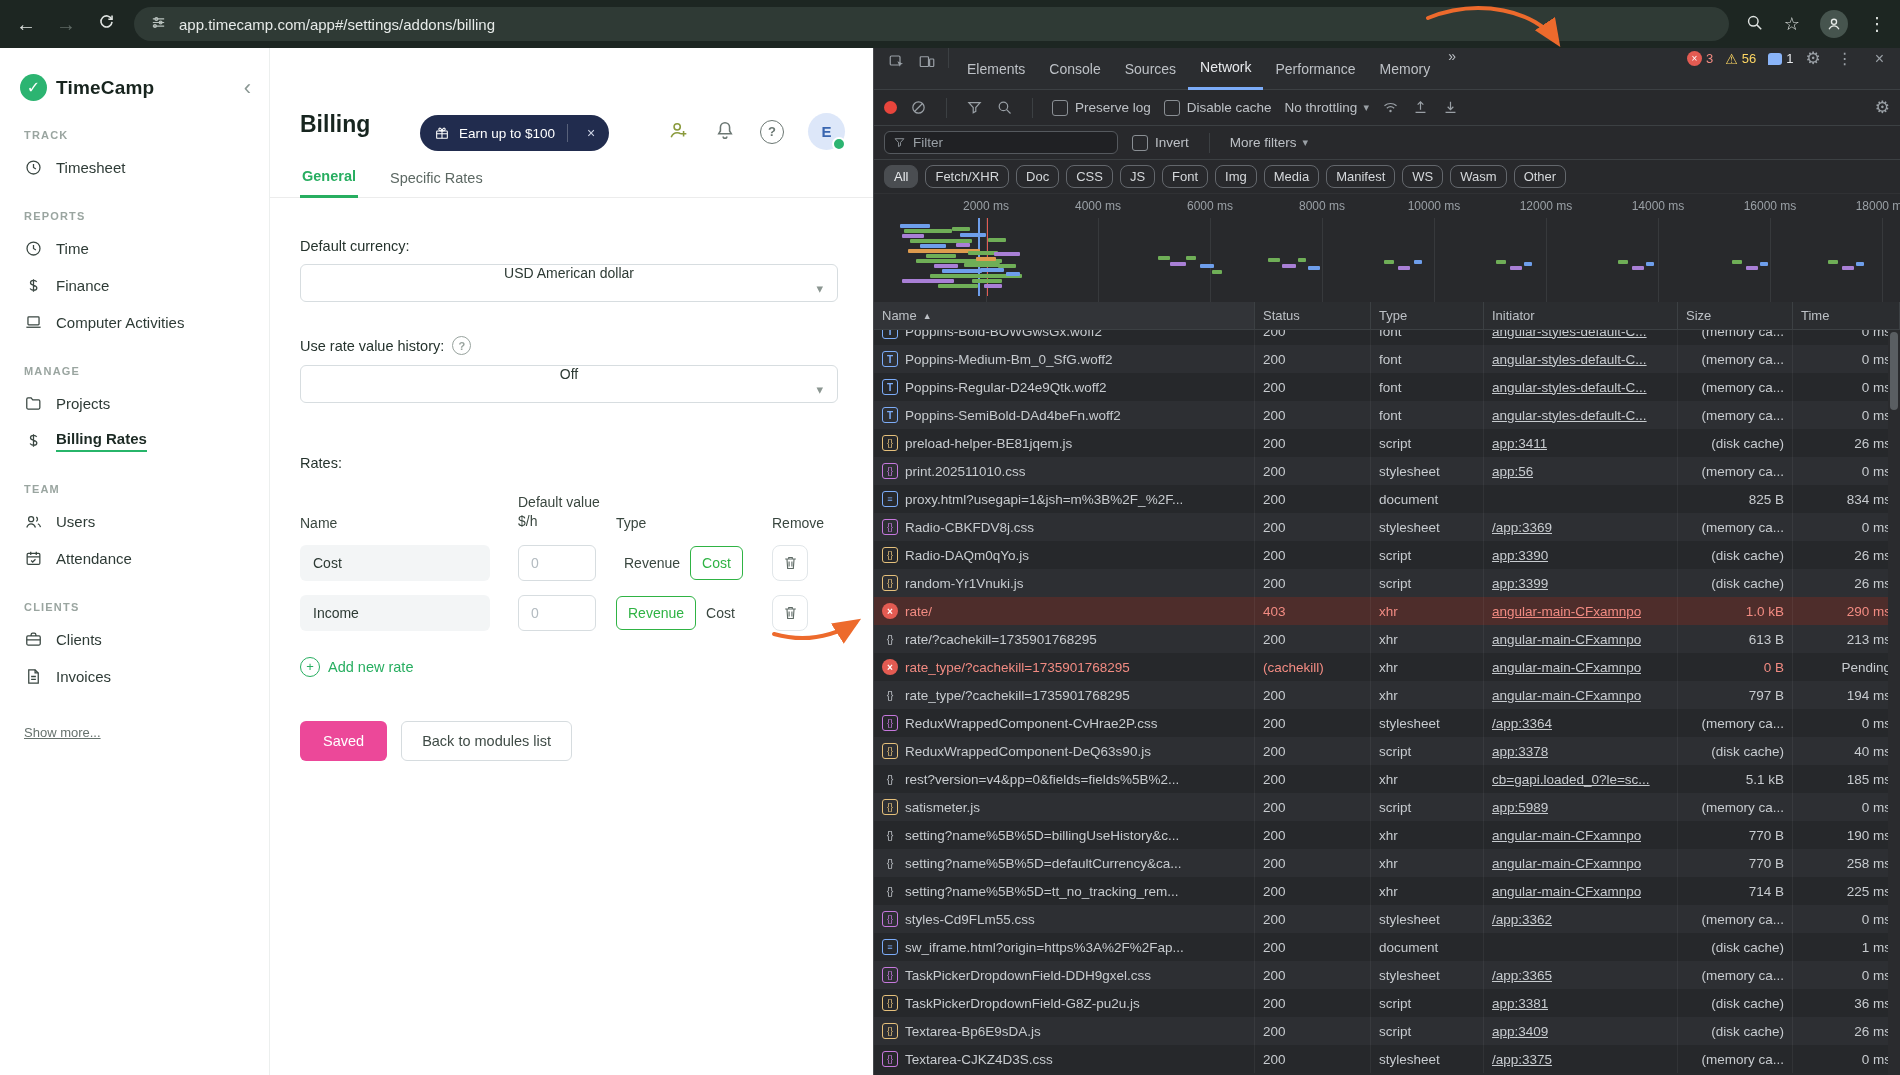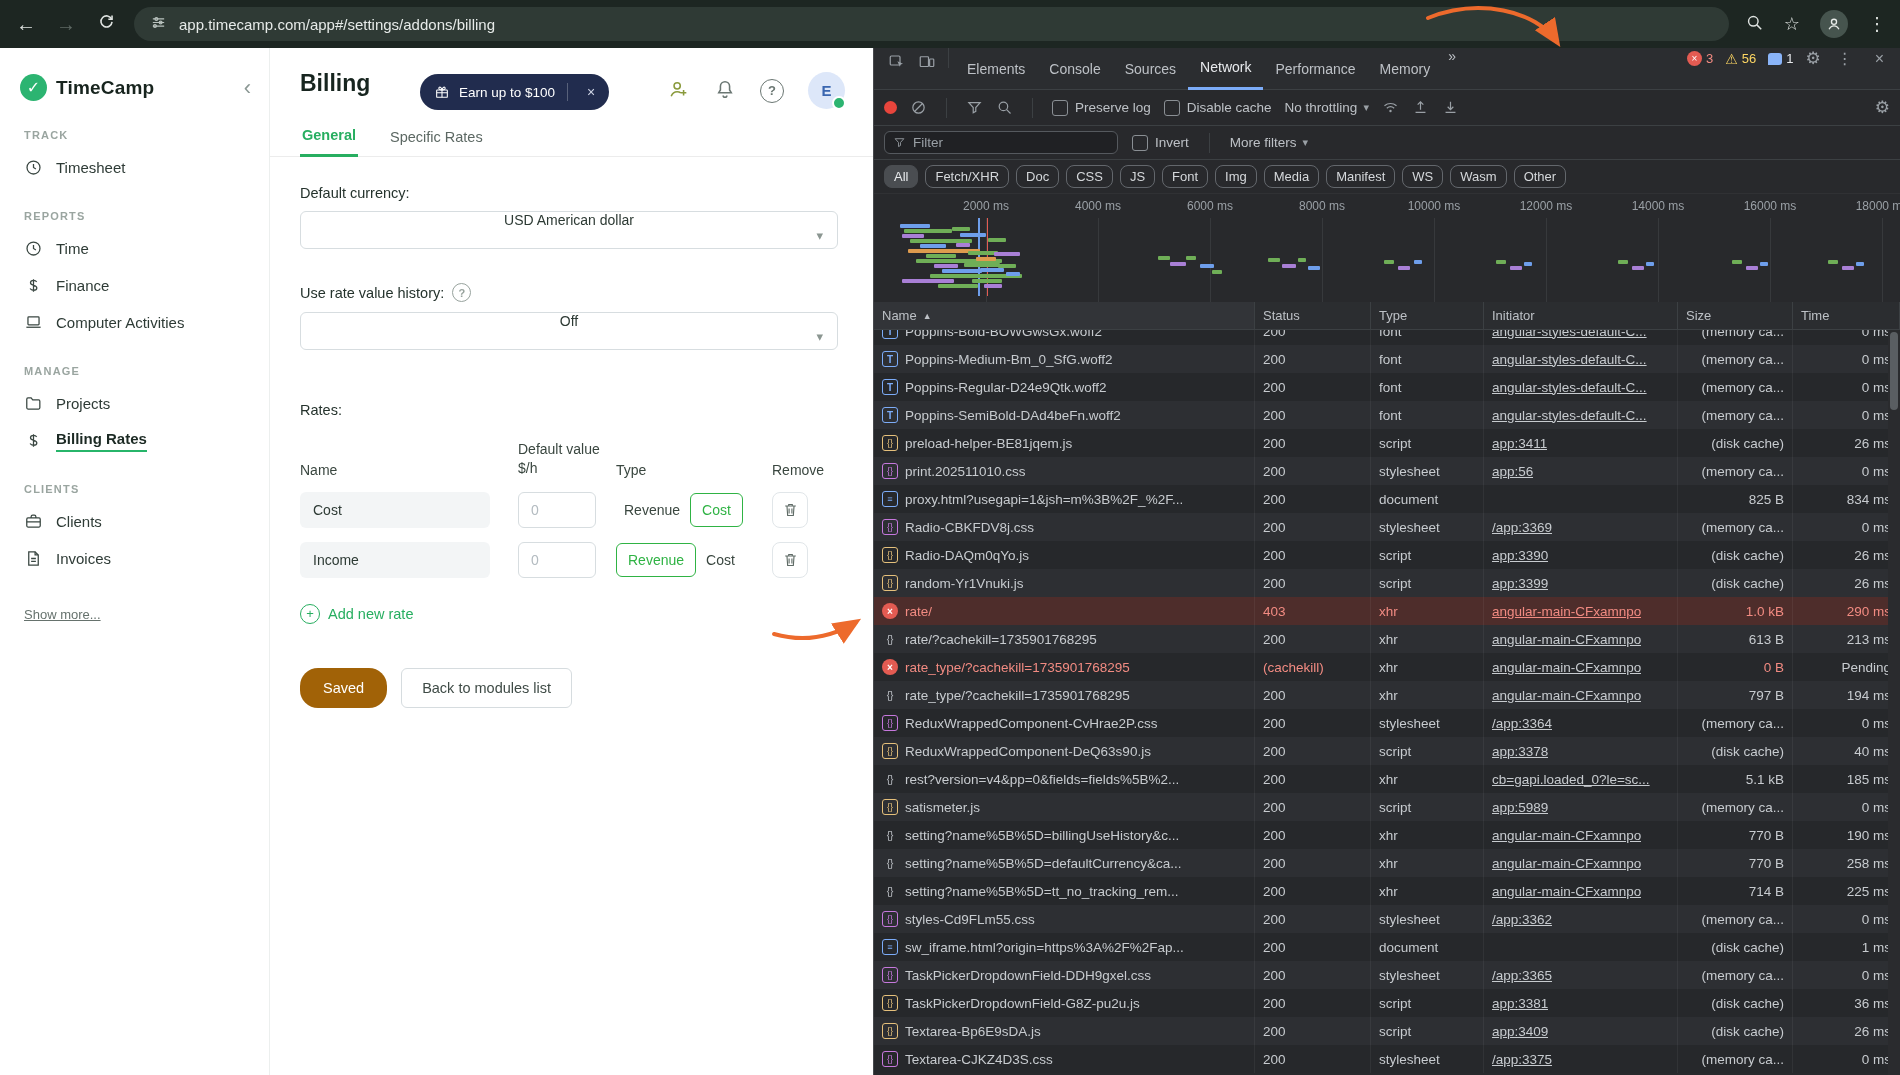--- a/index.html
+++ b/index.html
@@ -26,59 +26,59 @@
   .collapse{margin-left:auto;color:#8b9894;font-size:22px;line-height:1;cursor:pointer;}
   .side-sec{margin-top:24px;}
   .sec-label{padding:0 24px 8px;font-size:11px;font-weight:700;letter-spacing:1.2px;color:#9aa5a0;}
   .side-item{height:37px;display:flex;align-items:center;gap:13px;padding:0 24px;font-size:15px;color:#2e3b36;cursor:pointer;}
   .side-item .s-ic{width:19px;height:19px;flex:none;display:flex;}
   .side-item .s-ic svg{width:19px;height:19px;stroke:#3a4742;fill:none;stroke-width:1.6;}
   .side-item.active .s-lbl{font-weight:700;color:#1c2a24;border-bottom:2px solid #27b56a;padding-bottom:3px;}
   .show-more{margin:30px 24px;font-size:13px;color:#66726d;text-decoration:underline;cursor:pointer;}
   
   .main{position:absolute;left:270px;top:48px;bottom:0;width:603px;background:#fff;}
-  .m-head{position:relative;height:66px;}
+  .m-head{position:relative;height:66px;margin-top:41px;}
   .m-title{position:absolute;left:30px;top:22px;font-size:23px;font-weight:700;color:#17251f;}
   .promo{position:absolute;left:150px;top:26px;height:36px;background:#212c4e;border-radius:18px;color:#fff;display:flex;align-items:center;padding:0 4px 0 14px;gap:9px;font-size:13.5px;}
   .promo svg{width:16px;height:16px;stroke:#fff;fill:none;stroke-width:1.6;}
   .promo .pdiv{width:1px;height:18px;background:rgba(255,255,255,.25);margin-left:3px;}
   .promo .px{width:28px;text-align:center;font-size:14px;color:#cfd5e6;cursor:pointer;}
   .head-icons{position:absolute;right:28px;top:24px;display:flex;align-items:center;gap:24px;}
   .head-icons .hic svg{width:22px;height:22px;fill:none;stroke-width:1.7;}
   .hic.invite svg{stroke:#8a9a3c;}
   .hic.bell svg{stroke:#6b7773;}
   .help-circ{width:22px;height:22px;border:1.7px solid #6b7773;border-radius:50%;color:#6b7773;font-size:13px;font-weight:700;display:flex;align-items:center;justify-content:center;}
   .avatar{position:relative;width:37px;height:37px;border-radius:50%;background:#dde7f9;color:#3a66b0;font-weight:700;font-size:15px;display:flex;align-items:center;justify-content:center;}
   .avatar::after{content:"";position:absolute;right:-1px;bottom:-1px;width:10px;height:10px;border-radius:50%;background:#2cb471;border:2px solid #fff;}
   .tabs{display:flex;gap:30px;padding-left:30px;border-bottom:1px solid #ececec;height:42px;align-items:flex-end;}
   .tab{padding:0 2px 11px;font-size:14.5px;color:#5c6863;cursor:pointer;}
   .tab.active{color:#27ae60;font-weight:700;border-bottom:3px solid #27ae60;margin-bottom:-1px;}
   .form{padding:28px 0 0 30px;}
   .f-label{font-size:14.5px;color:#25332d;margin:14px 0 10px;display:flex;align-items:center;gap:8px;}
-  .f-label:first-child{margin-top:0;text-align:right;}
+  .f-label:first-child{margin-top:12px;text-align:right;}
   .mini-help{width:17px;height:17px;border:1.5px solid #98a39e;border-radius:50%;color:#98a39e;font-size:11px;font-weight:700;display:inline-flex;align-items:center;justify-content:center;}
   .select{width:538px;height:38px;border:1px solid #d7dde0;border-radius:6px;display:flex;align-items:center;padding:0 14px;font-size:14px;color:#2d3a34;box-sizing:border-box;cursor:pointer;background:#fff;flex-direction:column;}
   .select .chev{margin-left:auto;color:#8b9691;font-size:13px;}
   .sel2-gap{margin-top:34px;}
   .rates-label{margin-top:52px;font-size:14.5px;color:#25332d;}
   .rates-head{display:grid;grid-template-columns:218px 98px 156px auto;margin-top:22px;font-size:14px;color:#39463f;align-items:end;}
   .rates-head .h2{width:92px;line-height:1.35;}
   .rate-row{display:grid;grid-template-columns:218px 98px 156px auto;align-items:center;margin-top:14px;}
   .rate-name{width:190px;height:36px;background:#f3f5f6;border-radius:6px;display:flex;align-items:center;padding:0 13px;font-size:14px;color:#2d3a34;box-sizing:border-box;}
   .rate-val{width:78px;height:36px;border:1px solid #d7dde0;border-radius:6px;padding:0 12px;font-size:14px;color:#2d3a34;box-sizing:border-box;font-family:inherit;outline:none;}
   .rate-val::placeholder{color:#b3bbc0;}
   .type-seg{display:flex;align-items:center;gap:2px;}
   .topt{font-size:14px;color:#39463f;padding:8px 8px;cursor:pointer;}
   .topt.sel{color:#2fb344;border:1px solid #2fb344;border-radius:6px;padding:8px 11px;}
   .trash-btn{width:36px;height:36px;border:1px solid #e1e6e9;border-radius:8px;background:#fff;display:flex;align-items:center;justify-content:center;cursor:pointer;}
   .trash-btn svg{width:17px;height:17px;stroke:#5f6b66;fill:none;stroke-width:1.6;}
   .add-rate{margin-top:26px;display:flex;align-items:center;gap:8px;color:#27ae60;font-size:14.5px;cursor:pointer;}
   .add-rate .plus{width:18px;height:18px;border:1.6px solid #27ae60;border-radius:50%;display:flex;align-items:center;justify-content:center;font-size:13px;line-height:1;}
   .btn-row{margin-top:44px;display:flex;gap:14px;}
-  .btn-saved{background:#a16207;color:#fff;border:none;border-radius:18px;padding:11px 23px;font-size:14.5px;font-family:inherit;}
+  .btn-saved{background:#ec4899;color:#fff;border:none;border-radius:6px;padding:11px 23px;font-size:14.5px;font-family:inherit;}
   .btn-back{background:#fff;color:#3f4b46;border:1px solid #d6dcdf;border-radius:6px;padding:11px 20px;font-size:14.5px;font-family:inherit;cursor:pointer;}
   
   .dt{position:absolute;left:873px;top:48px;right:0;bottom:0;background:#28292c;color:#cdd1d4;border-left:1px solid #47494d;box-sizing:border-box;font-size:14px;}
   .dt-tabbar{position:absolute;left:0;top:0;right:0;height:42px;background:#2b2d30;border-bottom:1px solid #3c4043;display:flex;align-items:flex-start;padding:0 8px;box-sizing:border-box;}
   .dt-ic{width:30px;height:28px;display:flex;align-items:center;justify-content:center;color:#9aa0a6;flex:none;cursor:pointer;}
   .dt-ic svg{width:18px;height:18px;stroke:#9aa0a6;fill:none;stroke-width:1.6;}
   .vdiv{width:1px;height:20px;background:#3c4043;margin:0 6px;flex:none;}
   .dt-tab{padding:0 12px;height:42px;line-height:42px;color:#bdc1c6;font-size:14px;cursor:pointer;flex:none;box-sizing:border-box;}
   .dt-tab.active{color:#e8eaed;border-bottom:3px solid #7cacf8;line-height:39px;}
   .dt-more{color:#bdc1c6;font-size:14px;padding:0 6px;cursor:pointer;}
@@ -243,20 +243,41 @@
           <div class="side-item active">
             <span class="s-ic">
               <svg viewBox="0 0 24 24">
                 <path d="M12 4v16M16 7.5c-.8-1.3-2.2-2-4-2-2.2 0-3.8 1.2-3.8 3s1.5 2.6 3.8 3.2c2.5.6 4.2 1.4 4.2 3.3s-1.8 3-4.2 3c-2 0-3.5-.8-4.3-2.2"></path>
               </svg>
             </span>
             <span class="s-lbl">Billing Rates</span>
           </div>
         </div>
         <div class="side-sec">
+          <div class="sec-label">TEAM</div>
+          <div class="side-item">
+            <span class="s-ic">
+              <svg viewBox="0 0 24 24">
+                <circle cx="9" cy="9" r="3.2"></circle>
+                <path d="M3.5 19.5c1.2-3 3.3-4.4 5.5-4.4s4.3 1.4 5.5 4.4M15.5 6.5a3.1 3.1 0 0 1 0 5.4M17.5 14.8c1.6.7 2.8 2.1 3.4 4.3"></path>
+              </svg>
+            </span>
+            <span class="s-lbl">Users</span>
+          </div>
+          <div class="side-item">
+            <span class="s-ic">
+              <svg viewBox="0 0 24 24">
+                <rect x="4" y="5.5" width="16" height="14" rx="1.5"></rect>
+                <path d="M4 10h16M8.5 3.5v4M15.5 3.5v4M9 14.5l2 2 3.5-3.5"></path>
+              </svg>
+            </span>
+            <span class="s-lbl">Attendance</span>
+          </div>
+        </div>
+        <div class="side-sec">
           <div class="sec-label">CLIENTS</div>
           <div class="side-item">
             <span class="s-ic">
               <svg viewBox="0 0 24 24">
                 <rect x="3.5" y="7.5" width="17" height="11.5" rx="1.5"></rect>
                 <path d="M9 7.5V6a2 2 0 0 1 2-2h2a2 2 0 0 1 2 2v1.5M3.5 12.5h17"></path>
               </svg>
             </span>
             <span class="s-lbl">Clients</span>
           </div>

